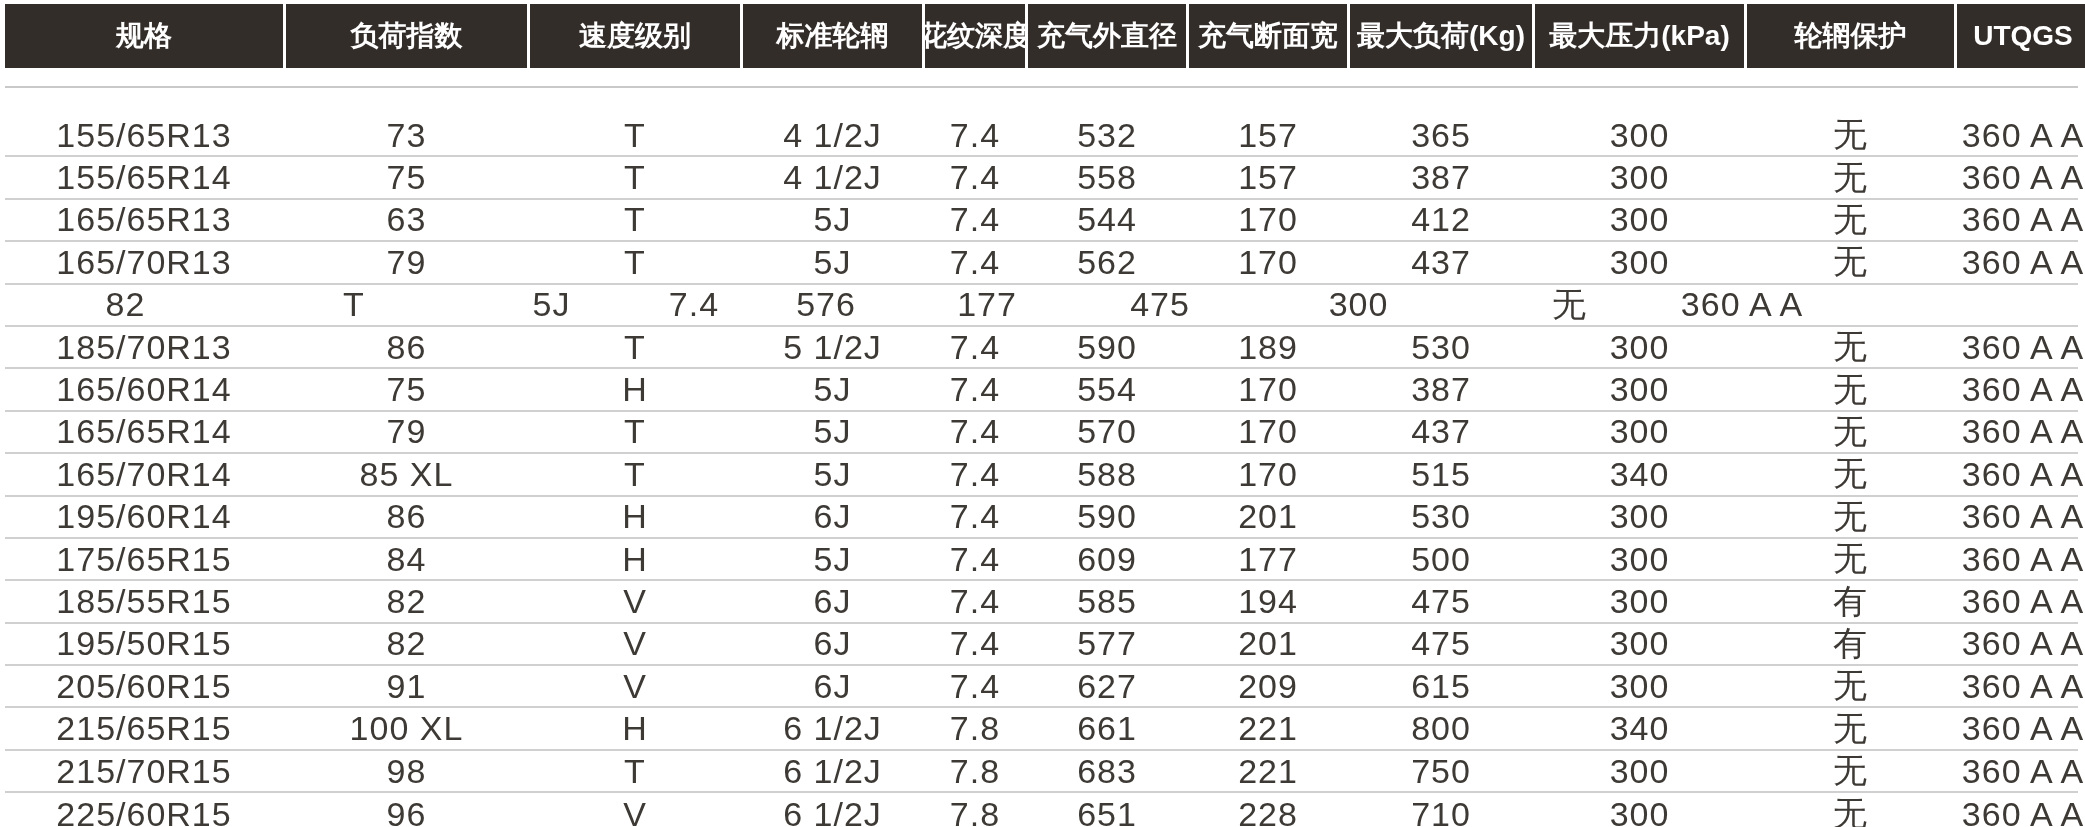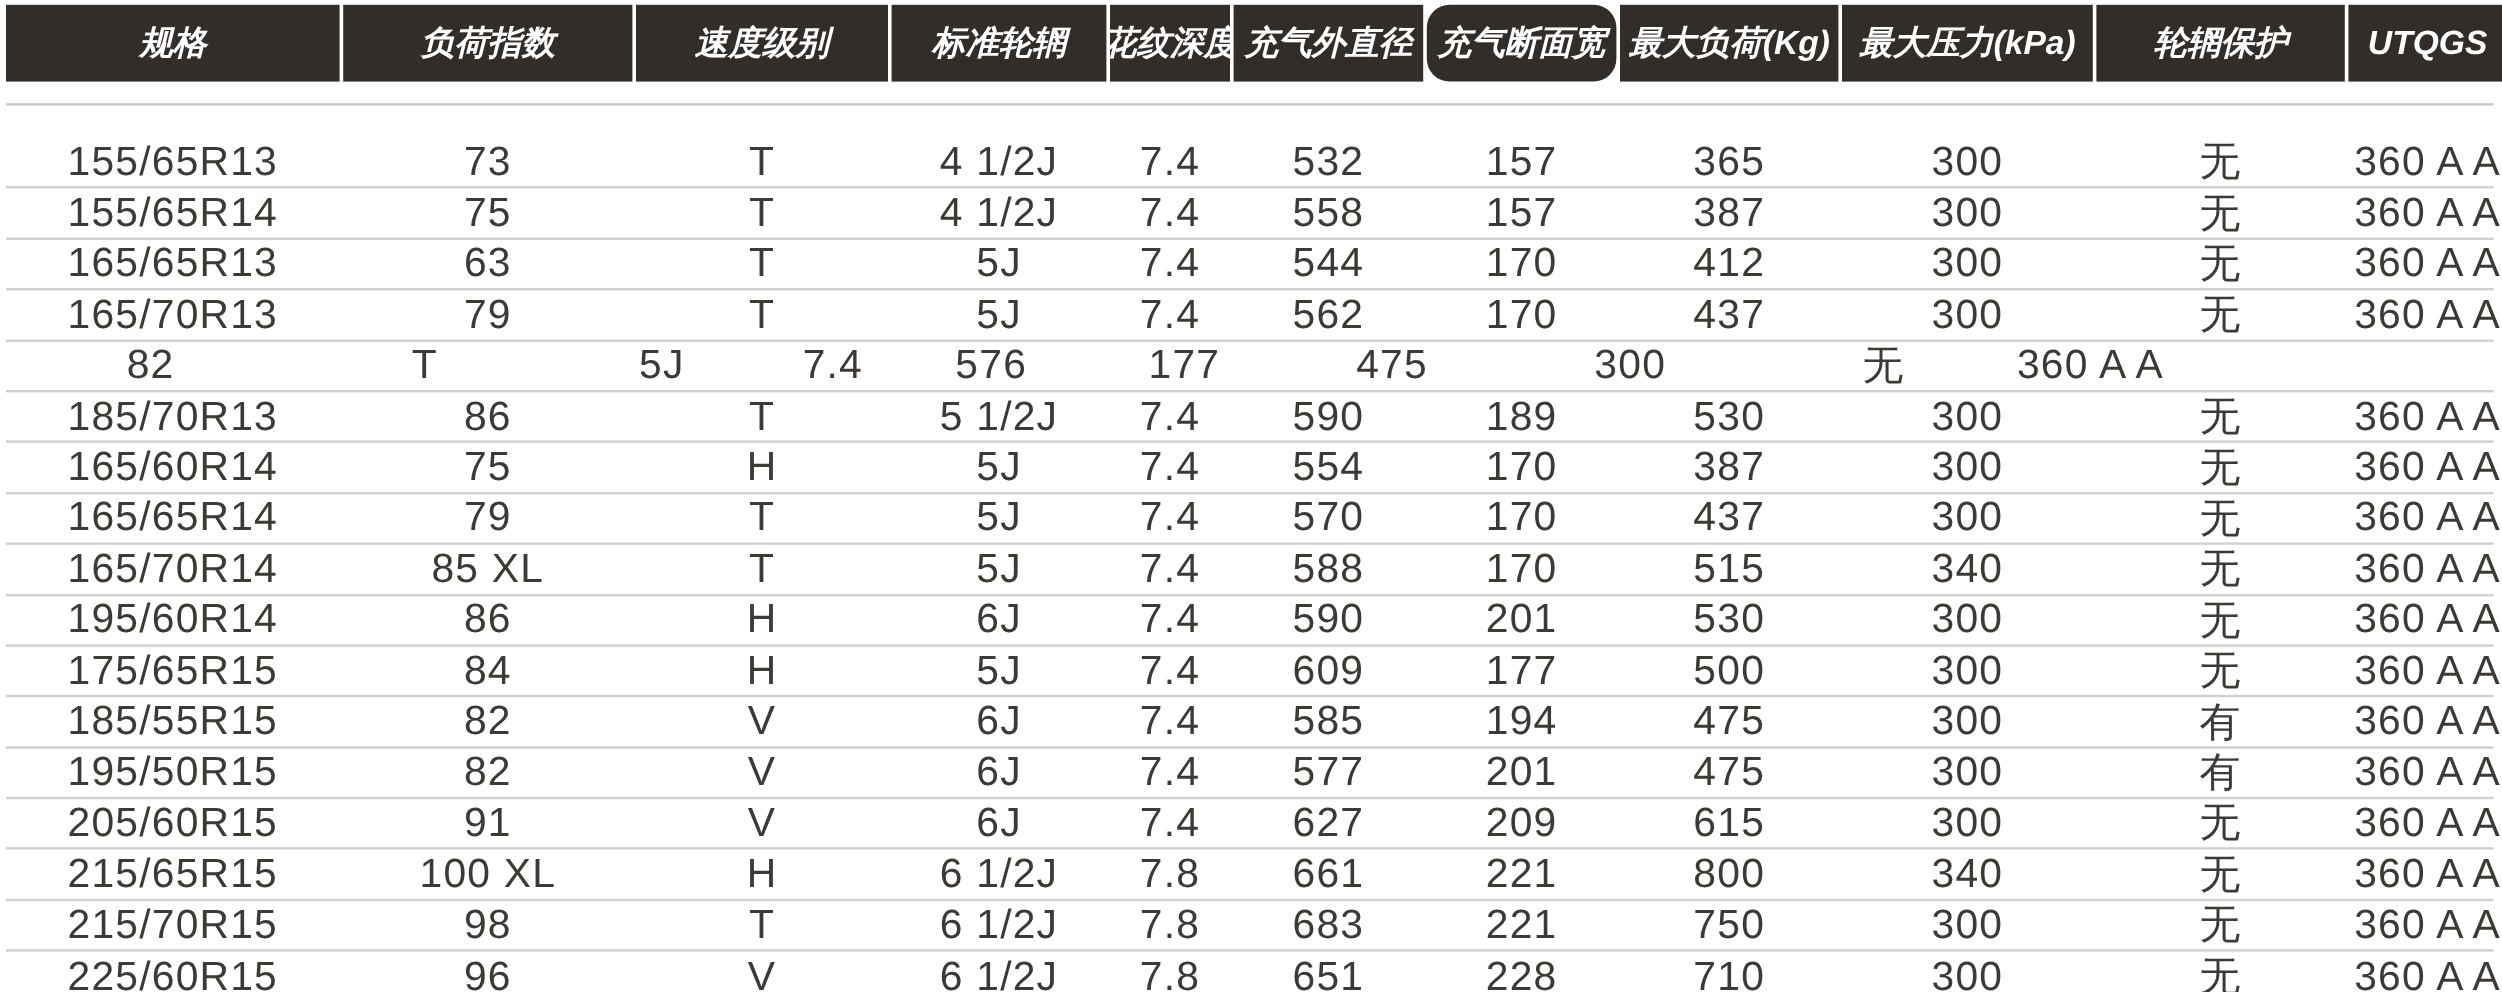--- a/index.html
+++ b/index.html
@@ -30,21 +30,20 @@
     flex: none;
     background: var(--header-bg, #332d2a);
     color: var(--header-text, #ffffff);
     font-weight: bold;
     font-size: 28px;
     display: flex;
     align-items: center;
     justify-content: center;
     white-space: nowrap;
     overflow: hidden;
-    font-style: italic;
   }
   .header-rule {
     height: 2px;
     background: var(--header-rule, #c9c9c9);
     margin-top: 18px;
   }
   .tbody {
     display: block;
     margin-top: 27px;
   }
@@ -70,21 +69,21 @@
     white-space: nowrap;
     overflow: hidden;
   }
   
   .c0  { width: 278px; }
   .c1  { width: 241px; text-align: right; }
   .c2  { width: 210px; }
   .c3  { width: 179px; }
   .c4  { width: 100px; text-align: right; }
   .c5  { width: 158px; }
-  .c6  { width: 158px; border-radius: 19px; }
+  .c6  { width: 158px; }
   .c7  { width: 182px; }
   .c8  { width: 209px; }
   .c9  { width: 207px; }
   .c10 { width: 132px; }
   .bottom-bar {
     height: 9px;
     margin-top: 6px;
     background: var(--bottom-bar, #c2c2c2);
   }
 </style>

